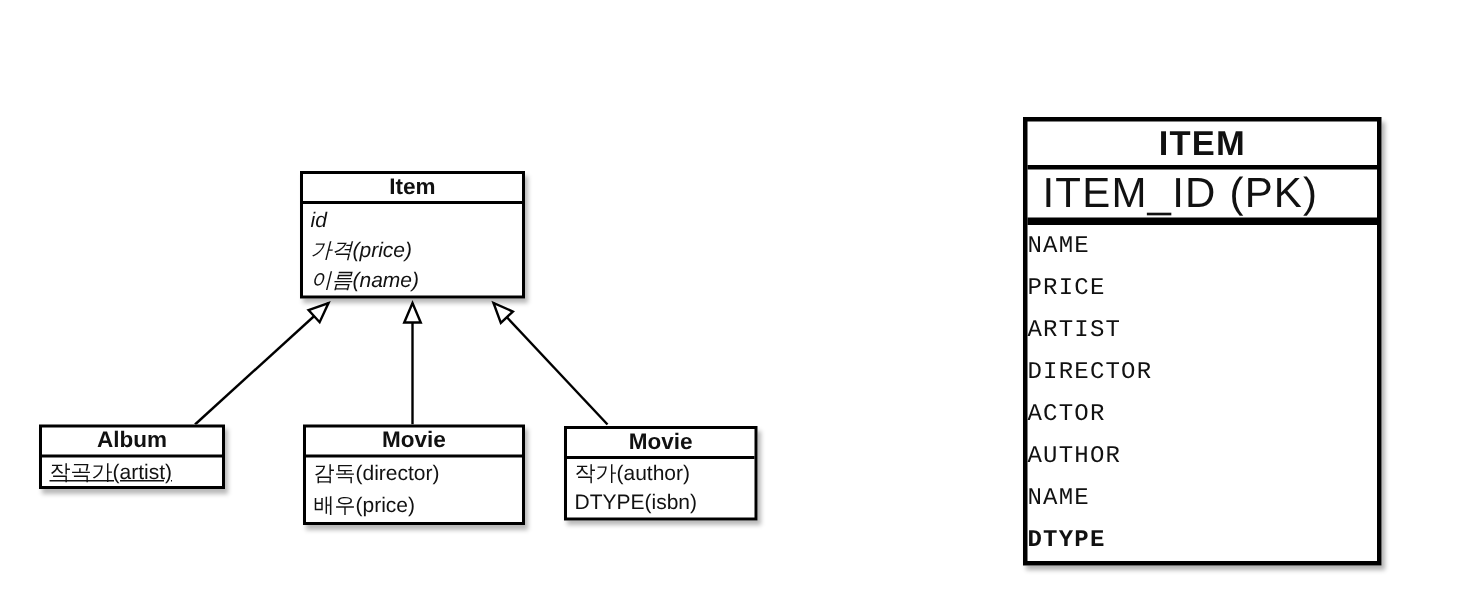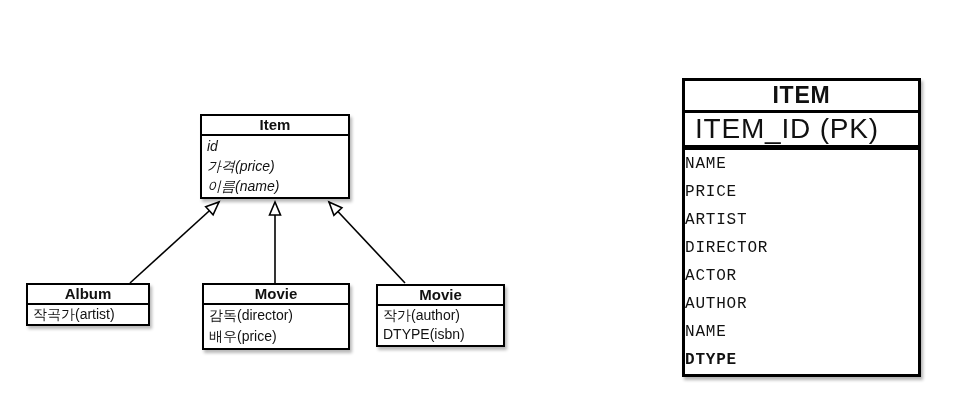--- a/index.html
+++ b/index.html
@@ -13,21 +13,21 @@
     border:2px solid #000000;box-shadow:2px 3px 3px rgba(0,0,0,0.28);
   }
   .uml-title{
     box-sizing:border-box;border-bottom:2px solid #000000;height:20px;
     font-weight:bold;font-size:15px;line-height:18px;text-align:center;
     white-space:nowrap;overflow:hidden;
   }
   .uml-attrs{padding:0 0 0 5px;font-size:14px;white-space:nowrap;overflow:hidden;}
   .uml-attrs div{line-height:20px;}
   #box-item  .uml-attrs div{line-height:20px;font-style:italic;}
-  #box-album .uml-attrs div{line-height:19px;}
+  #box-album .uml-attrs div{line-height:19px;text-decoration:underline;}
   #box-movie .uml-attrs div{line-height:21px;}
   #box-book  .uml-attrs div{line-height:19px;}
   
   .arrow-layer{position:absolute;left:0;top:0;width:974px;height:409px;pointer-events:none;}
   
   .er-table{
     position:absolute;left:682px;top:78px;width:239px;height:299px;box-sizing:border-box;
     background:#ffffff;border:3px solid #000000;box-shadow:2px 3px 3px rgba(0,0,0,0.30);
     letter-spacing:0.8px;
   }

